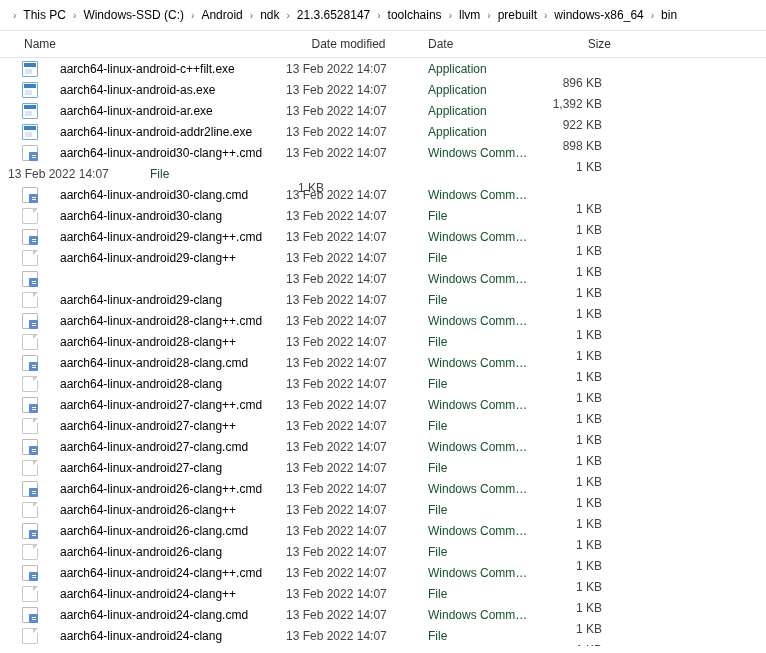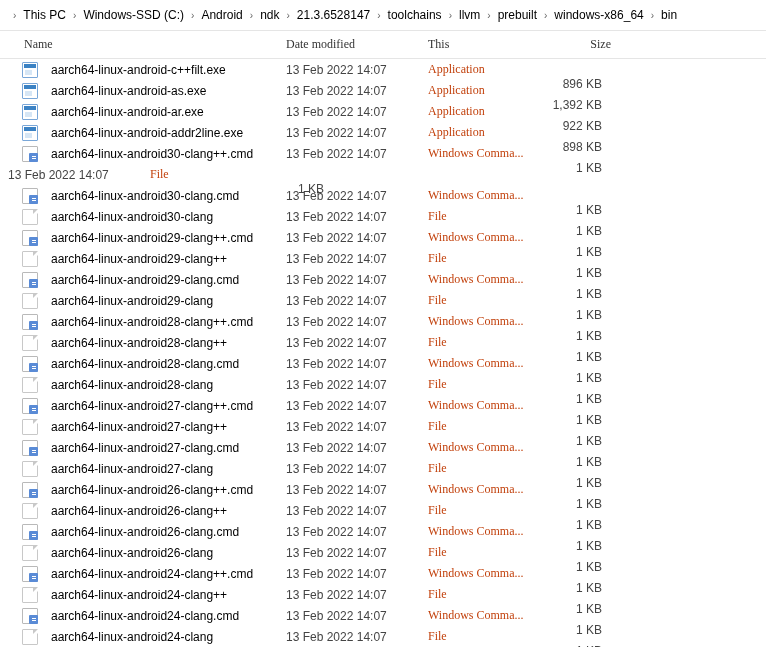--- a/index.html
+++ b/index.html
@@ -26,38 +26,37 @@
     align-items: center;
     border-bottom: 1px solid #e5e5e5;
     font-size: 12px;
     color: #333;
     user-select: none;
   }
   .headers .col {
     padding: 6px 8px;
     border-right: 1px solid transparent;
     cursor: default;
-    font-family: Liberation Serif, serif;
   }
   .col-name { width: 278px; padding-left: 24px !important; }
-  .col-date { width: 142px; }
+  .col-date { width: 142px; text-align: center; }
   .col-type { width: 120px; }
   .col-size { width: 80px; text-align: right; }
   .rows { }
   .row {
     display: flex;
     align-items: center;
     height: 21px;
     font-size: 12px;
     cursor: default;
   }
   .cell { padding: 0 8px; overflow: hidden; white-space: nowrap; text-overflow: ellipsis; }
-  .c-name { width: 278px; display: flex; align-items: center; gap: 13px; padding-left: 22px; }
+  .c-name { width: 278px; display: flex; align-items: center; gap: 22px; padding-left: 22px; }
   .c-date { width: 142px; color: #444; }
-  .c-type { width: 120px; color: #c2410c; font-family: Liberation Serif, serif; }
+  .c-type { width: 120px; color: #14532d; }
   .c-size { width: 80px; text-align: right; color: #444; padding-right: 18px; margin-top: 28px; }
   .icon { width: 16px; height: 16px; flex: 0 0 16px; display: inline-block; position: relative; }
   
   .icon-exe {
     background: linear-gradient(#fff,#fff);
     border: 1px solid #7aa7d8;
     border-radius: 1px;
   }
   .icon-exe::before {
     content: "";
@@ -127,21 +126,21 @@
     <span class="crumb">prebuilt</span>
     <span class="chev">›</span>
     <span class="crumb">windows-x86_64</span>
     <span class="chev">›</span>
     <span class="crumb">bin</span>
   </div>
 
 <div class="headers">
   <div class="col col-name">Name</div>
   <div class="col col-date">Date modified</div>
-  <div class="col col-type">This</div>
+  <div class="col col-type">Date</div>
   <div class="col col-size">Size</div>
 </div>
 
 <div class="rows" id="rows">
     <div class="row">
       <div class="cell c-name">
         <span class="icon icon-exe"></span>
         <span>aarch64-linux-android-c++filt.exe</span>
       </div>
       <div class="cell c-date">13 Feb 2022 14:07</div>
@@ -221,21 +220,20 @@
         <span class="icon icon-file"></span>
         <span>aarch64-linux-android29-clang++</span>
       </div>
       <div class="cell c-date">13 Feb 2022 14:07</div>
       <div class="cell c-type">File</div>
       <div class="cell c-size">1 KB</div>
     </div>
     <div class="row">
       <div class="cell c-name">
         <span class="icon icon-cmd"></span>
-        <span>aarch64-linux-android29-clang.cmd</span>
       </div>
       <div class="cell c-date">13 Feb 2022 14:07</div>
       <div class="cell c-type">Windows Comma...</div>
       <div class="cell c-size">1 KB</div>
     </div>
     <div class="row">
       <div class="cell c-name">
         <span class="icon icon-file"></span>
         <span>aarch64-linux-android29-clang</span>
       </div>

